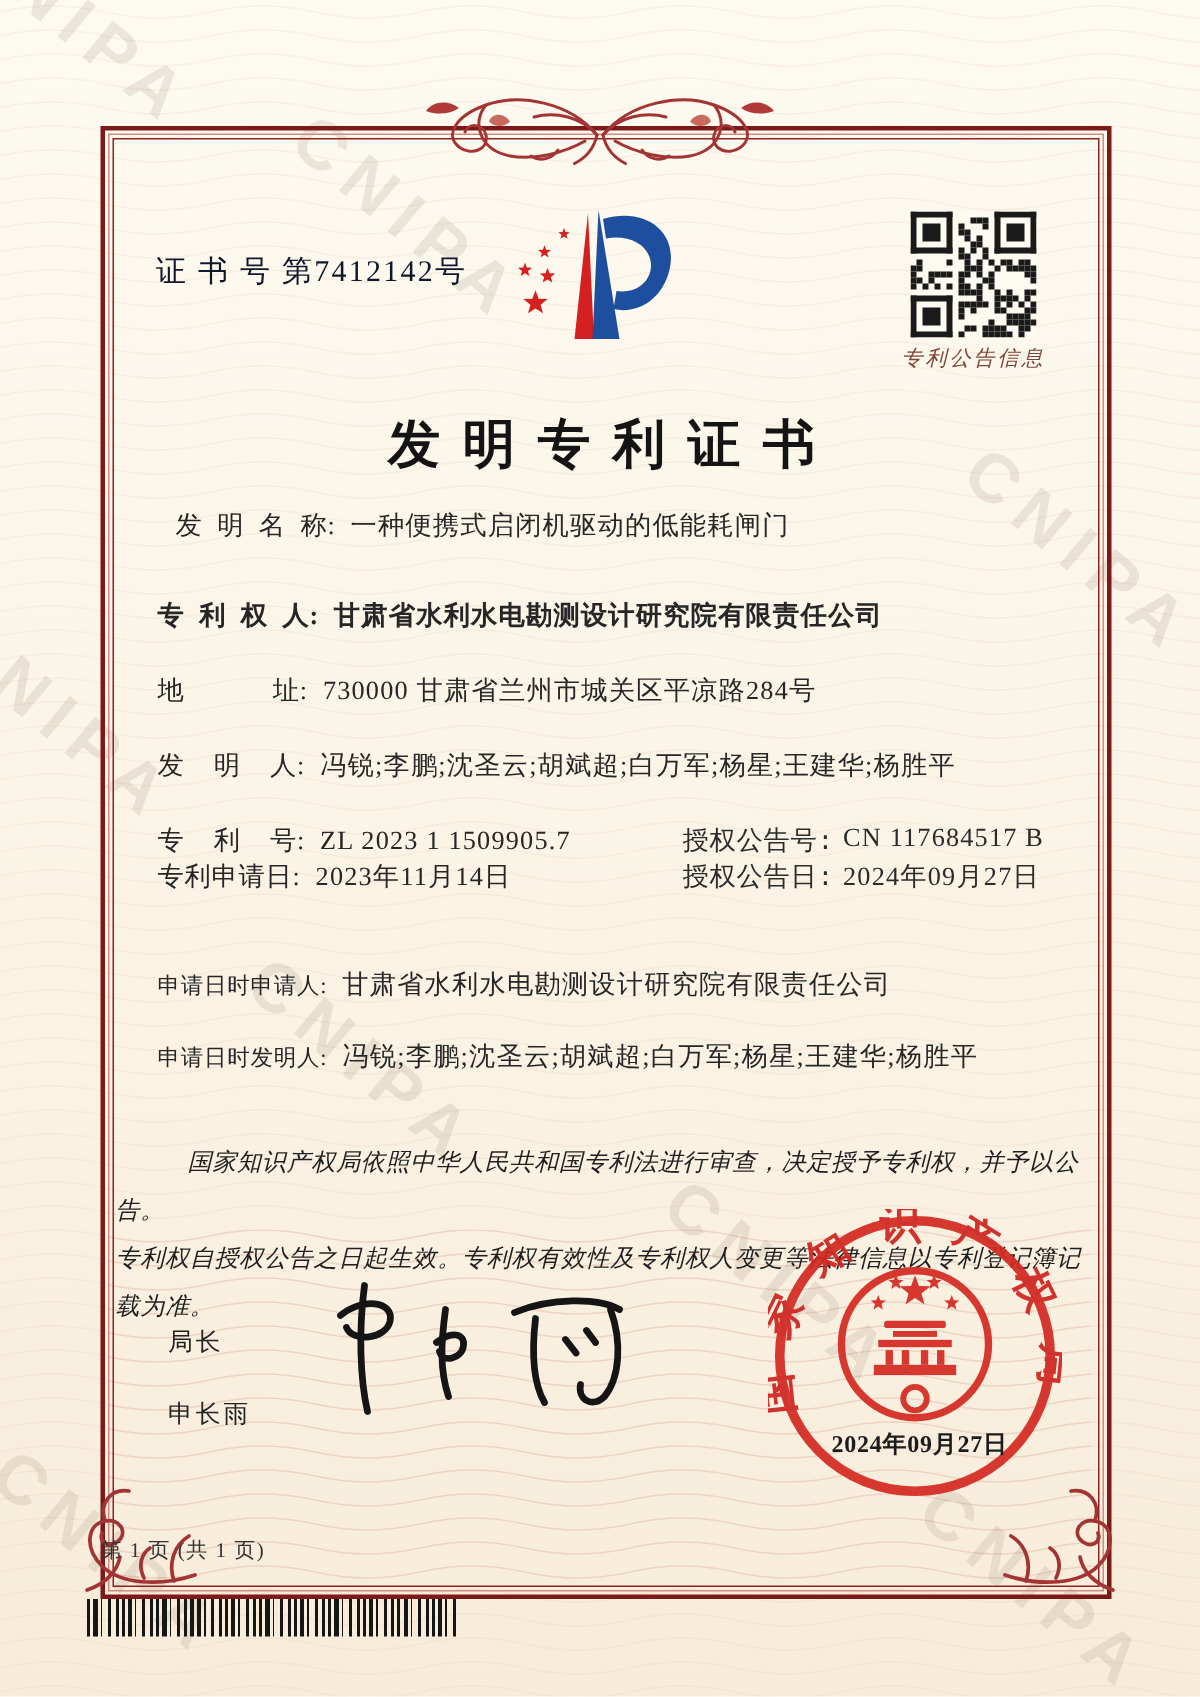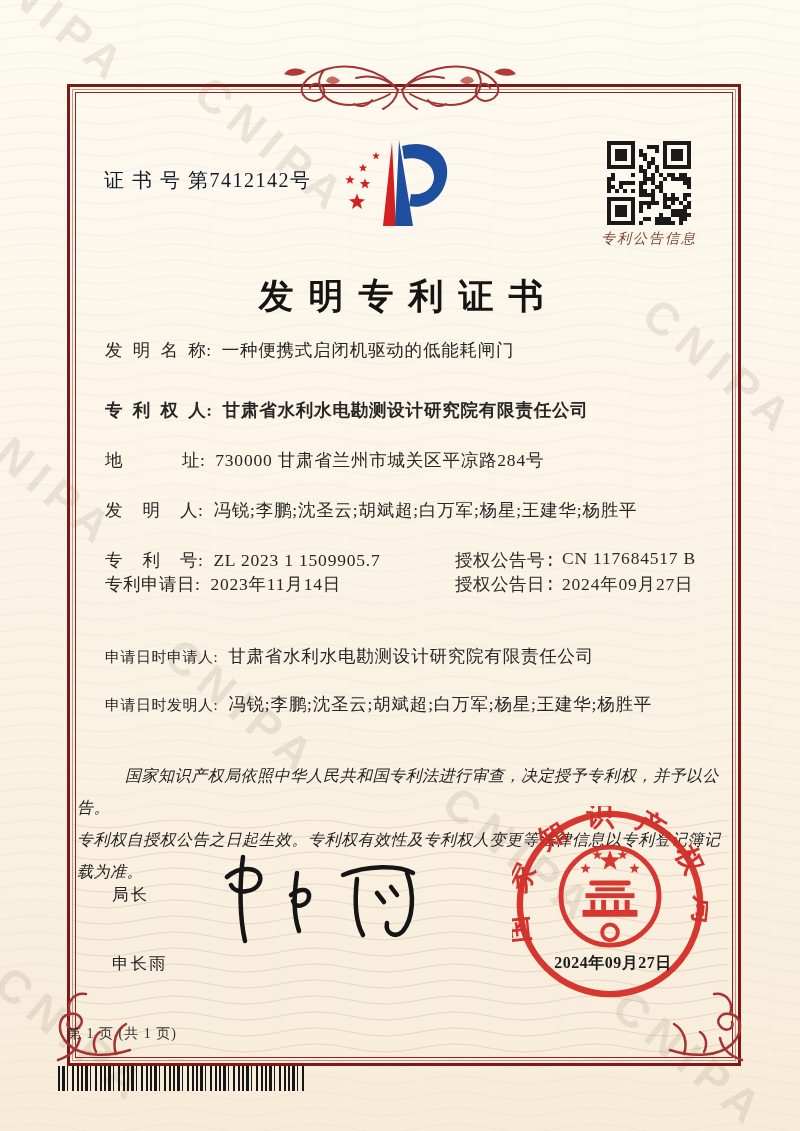--- a/index.html
+++ b/index.html
@@ -30,33 +30,33 @@
   .title{
     position:absolute;left:67px;top:237px;width:668px;text-align:center;
     font-size:35px;font-weight:bold;letter-spacing:15px;text-indent:15px;color:#141414;margin-top:36px;
   }
   .row{position:absolute;left:105px;width:612px;font-size:17.5px;height:24px;}
   .lab{white-space:pre;letter-spacing:0.5px;color:#262626;}
   .val{margin-left:10px;letter-spacing:0.8px;color:#262626;}
   .row.small .lab{font-size:15px;}
   .lab2{position:absolute;left:350px;top:0;white-space:pre;letter-spacing:0.5px;font-family:Liberation Mono, monospace;}
   .val2{position:absolute;left:457px;top:0;letter-spacing:0.8px;}
-  .r1{top:338px;} .r2{top:398px;font-weight:bold;} .r3{top:448px;} .r4{top:498px;}
+  .r1{top:338px;margin-left:12px;} .r2{top:398px;font-weight:bold;} .r3{top:448px;} .r4{top:498px;}
   .r5{top:548px;} .r6{top:572px;} .r7{top:644px;} .r8{top:692px;}
   .notice{
     position:absolute;left:77px;top:760px;width:648px;
     font-size:16px;line-height:32px;font-style:italic;letter-spacing:0.5px;color:#1f1f1f;
   }
   .notice .l1{text-indent:48px;}
   .signer{
     position:absolute;left:112px;
     font-family:"Liberation Sans","DejaVu Sans",sans-serif;
     font-size:16.5px;letter-spacing:2px;color:#222;
   }
-  .signer.t{top:884px;} .signer.n{top:953px;}
+  .signer.t{top:884px;} .signer.n{top:932px;}
   .signature{position:absolute;left:205px;top:843px;z-index:5;}
   .seal{position:absolute;left:512px;top:806px;z-index:5;opacity:0.93;}
   .seal-date{
     position:absolute;left:528px;top:953px;width:170px;text-align:center;z-index:6;
     font-size:16px;font-weight:bold;letter-spacing:0.5px;color:#1c1c1c;
   }
   .page-footer{
     position:absolute;left:67px;top:1025px;width:668px;text-align:left;
     font-size:14px;letter-spacing:1px;color:#333;
   }

